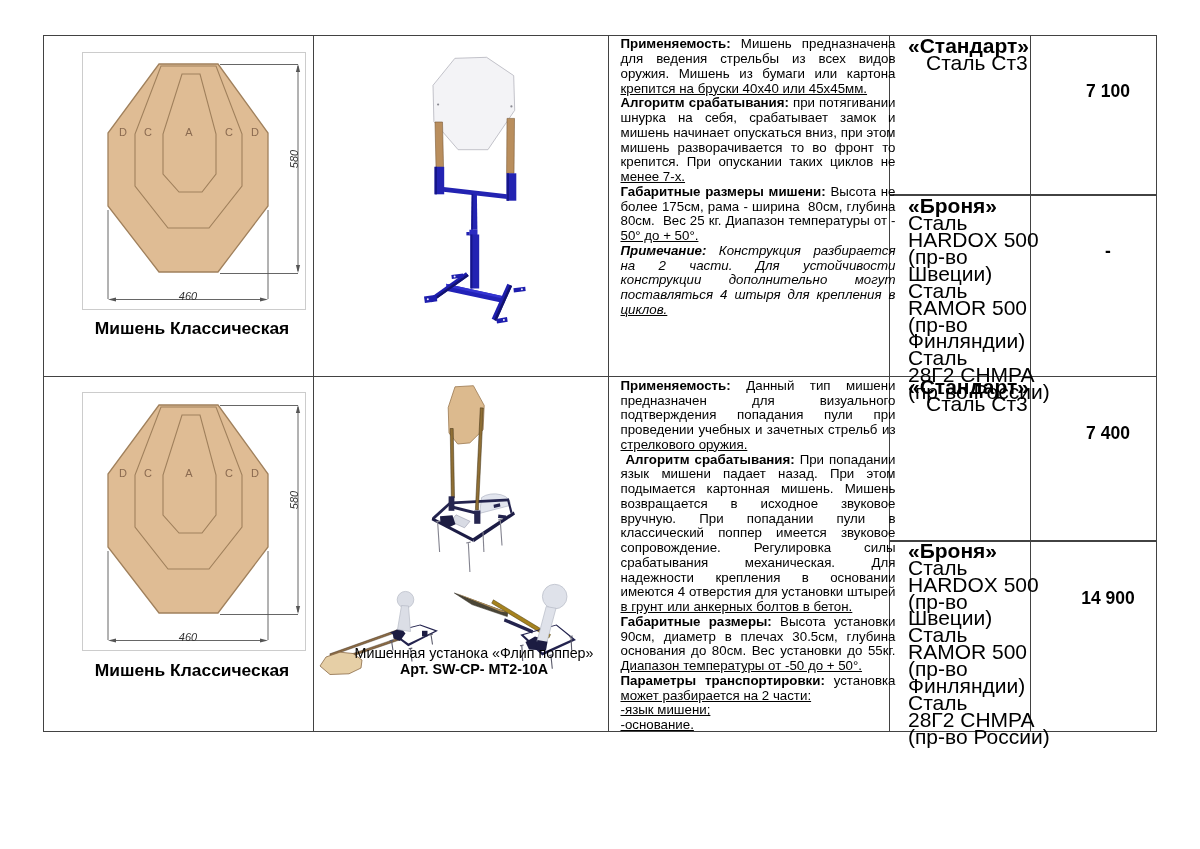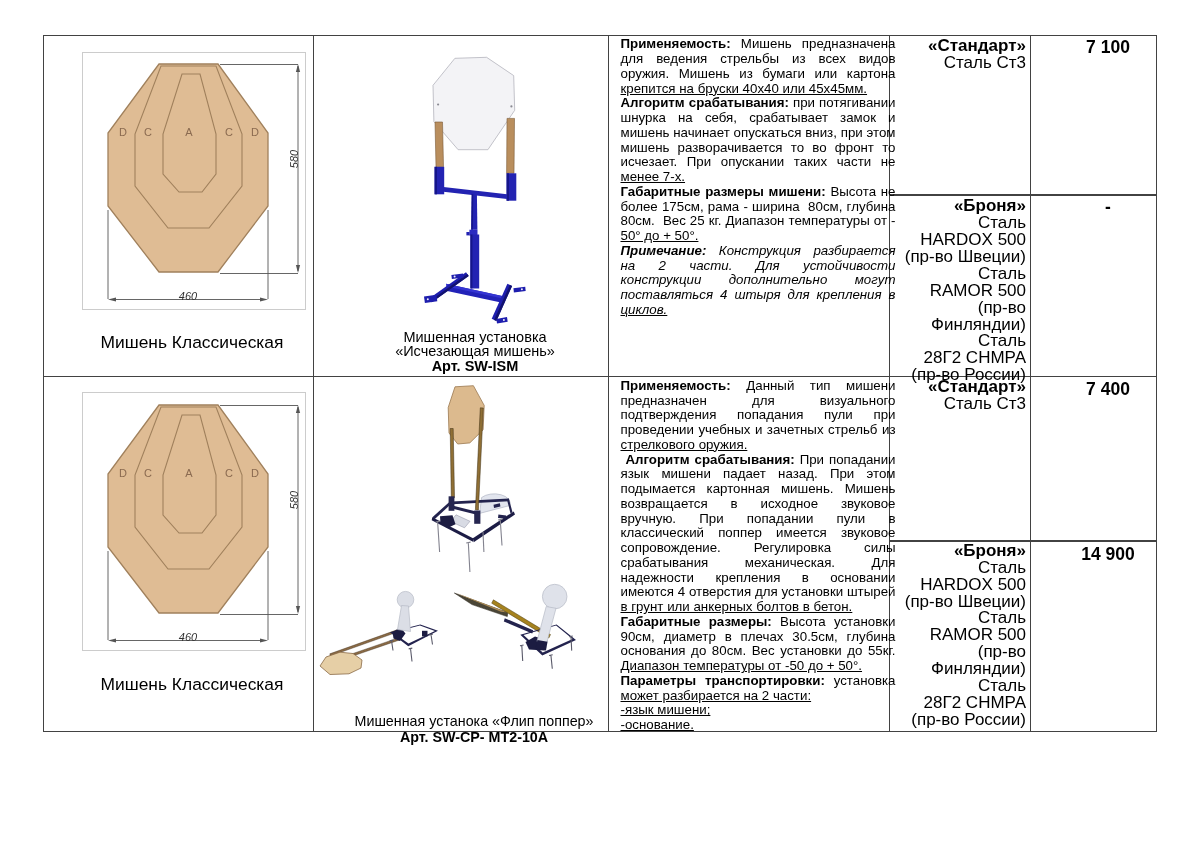--- a/index.html
+++ b/index.html
@@ -2,23 +2,23 @@
 <html><head>
 <meta charset="utf-8">
 <style>
 html,body{margin:0;padding:0;background:#fff;}
 #page{position:relative;width:1200px;height:849px;background:#fff;overflow:hidden;
   font-family:"Liberation Sans",sans-serif;color:#000;}
 .ln{position:absolute;background:#424242;}
 .jt{position:absolute;font-size:13.3px;line-height:14.75px;margin-left:9px;}
 .jt div{text-align:justify;text-align-last:justify;white-space:normal;}
 .jt div.e{text-align-last:left;text-decoration:underline;}
-.ct{position:absolute;text-align:right;font-size:17px;line-height:16.9px;}
-.pr{position:absolute;text-align:center;font-weight:bold;font-size:17.5px;line-height:1;}
-.lbl{position:absolute;text-align:center;font-weight:normal;font-size:17.4px;margin-top:14px;}
+.ct{position:absolute;text-align:left;font-size:21px;line-height:16.9px;margin-left:24px;}
+.pr{position:absolute;text-align:center;font-weight:bold;font-size:17.5px;line-height:1;margin-top:44px;}
+.lbl{position:absolute;text-align:center;font-weight:bold;font-size:17.4px;}
 .cap{position:absolute;text-align:center;font-size:14.5px;line-height:14.4px;}
 .cap2{position:absolute;text-align:center;font-size:14.3px;line-height:15.5px;}
 svg{position:absolute;display:block;}
 </style>
 </head>
 <body>
 <div id="page">
 
   <div class="ln" style="left:42.6px;top:34.6px;width:1114.4px;height:1.4px"></div>
   <div class="ln" style="left:42.6px;top:730.8px;width:1114.4px;height:1.4px"></div>
@@ -125,21 +125,20 @@
     <path d="M111,260.5 L123.4,258.8 L124.3,265.3 L111.9,267 Z" fill="#1e1eae"></path>
     <circle cx="114.8" cy="263.2" r="1" fill="#eeeef8"></circle>
 
     <path d="M194.4,247.8 L199.1,249.9 L183.4,284.9 L178.7,282.8 Z" fill="#1e1eae"></path>
     <path d="M196.8,248.9 L199.1,249.9 L183.4,284.9 L181.1,283.9 Z" fill="#12126e"></path>
     <path d="M200.4,252.3 L212.2,250.8 L212.7,255 L200.9,256.5 Z" fill="#1e1eae"></path>
     <circle cx="208.9" cy="253.3" r="1" fill="#eeeef8"></circle>
     <path d="M183.3,282.9 L194,281.1 L194.7,285.8 L184,287.6 Z" fill="#1e1eae"></path>
     <circle cx="190.9" cy="284" r="1" fill="#eeeef8"></circle>
   </svg>
-  <div class="cap" style="left:375px;top:330px;width:200px;">Мишенная установка<br>«Исчезающая мишень»<br><b>Арт. SW-ISM</b></div>
 
   <svg style="left:313px;top:376px" width="295" height="355" viewBox="0 0 295 355">
 
     <path d="M142,10.8 L160.4,9.7 L171.2,29.4 L170.1,53.8 L156.8,66.9 L144.7,68 L136,57 L135.2,31.5 Z" fill="#dcba8e" stroke="#9a7850" stroke-width="0.8"></path>
     <path d="M166.6,137.4 L168.6,121.5 A 16,9.5 0 0 1 196.8,129.5 Z" fill="#e2e5ee" stroke="#b2b6c4" stroke-width="0.7"></path>
 
     <path d="M139,125.5 L196,122.5 L196.2,125.2 L139.2,128.2 Z" fill="#23234e"></path>
     <path d="M119.4,141.3 L135.8,126.4 L138,128.1 L121.6,143.2 Z" fill="#23234e"></path>
     <path d="M119.3,141.2 L160.5,162.6 L160,165.8 L118.7,144.2 Z" fill="#1c1c45"></path>
     <path d="M159.9,162.2 L200.7,135.4 L202,138.4 L160.7,166.3 Z" fill="#1c1c45"></path>
@@ -188,32 +187,32 @@
     <path d="M212.5,266 L222,260.5 L234.5,264.5 L231.5,274.5 L216,273.5 Z" fill="#1c1c42"></path>
     <circle cx="241.7" cy="220.6" r="12.3" fill="#dfe2ea" stroke="#b6bac6" stroke-width="0.7"></circle>
     <path d="M233.2,230.5 L224,265.3 L233.5,267.6 L243,232.3 Z" fill="#dfe2ea" stroke="#b6bac6" stroke-width="0.7"></path>
     <path d="M224.5,264 L234.5,265.8 L233,274.5 L222.5,272.5 Z" fill="#1c1c42"></path>
     <g stroke="#5a5a6a" stroke-width="1.1" fill="none">
       <path d="M208.8,269.4 L209.7,285 M207,269.8 L210.6,269"></path>
       <path d="M237.9,279.1 L239.3,292.7 M236.1,279.5 L239.7,278.7"></path>
       <path d="M258,260.4 L258.7,274.6 M256.2,260.8 L259.8,260"></path>
     </g>
   </svg>
-  <div class="cap2" style="left:353px;top:714px;width:242px;">Мишенная устанока «Флип поппер»<br><b>Арт. SW-CP- МТ2-10А</b></div>
+  <div class="cap2" style="left:353px;top:646px;width:242px;">Мишенная устанока «Флип поппер»<br><b>Арт. SW-CP- МТ2-10А</b></div>
 
   <div class="jt" style="left:611.5px;top:37.3px;width:275px;">
     <div><b>Применяемость:</b> Мишень предназначена</div>
     <div>для ведения стрельбы из всех видов</div>
     <div>оружия. Мишень из бумаги или картона</div>
     <div class="e">крепится на бруски 40х40 или 45х45мм.</div>
     <div><b>Алгоритм срабатывания:</b> при потягивании</div>
     <div>шнурка на себя, срабатывает замок и</div>
     <div>мишень начинает опускаться вниз, при этом</div>
     <div>мишень разворачивается то во фронт то</div>
-    <div>исчезает. При опускании таких части не</div>
+    <div>крепится. При опускании таких циклов не</div>
     <div class="e">менее 7-х.</div>
     <div><b>Габаритные размеры мишени:</b> Высота не</div>
     <div>более 175см, рама - ширина&nbsp; 80см, глубина</div>
     <div>80см.&nbsp; Вес 25 кг. Диапазон температуры от -</div>
     <div class="e">50° до + 50°.</div>
     <div><b><i>Примечание:</i></b> <i>Конструкция разбирается</i></div>
     <div><i>на 2 части. Для устойчивости</i></div>
     <div><i>конструкции дополнительно могут</i></div>
     <div><i>поставляться 4 штыря для крепления в</i></div>
     <div class="e"><i>циклов.</i></div>

